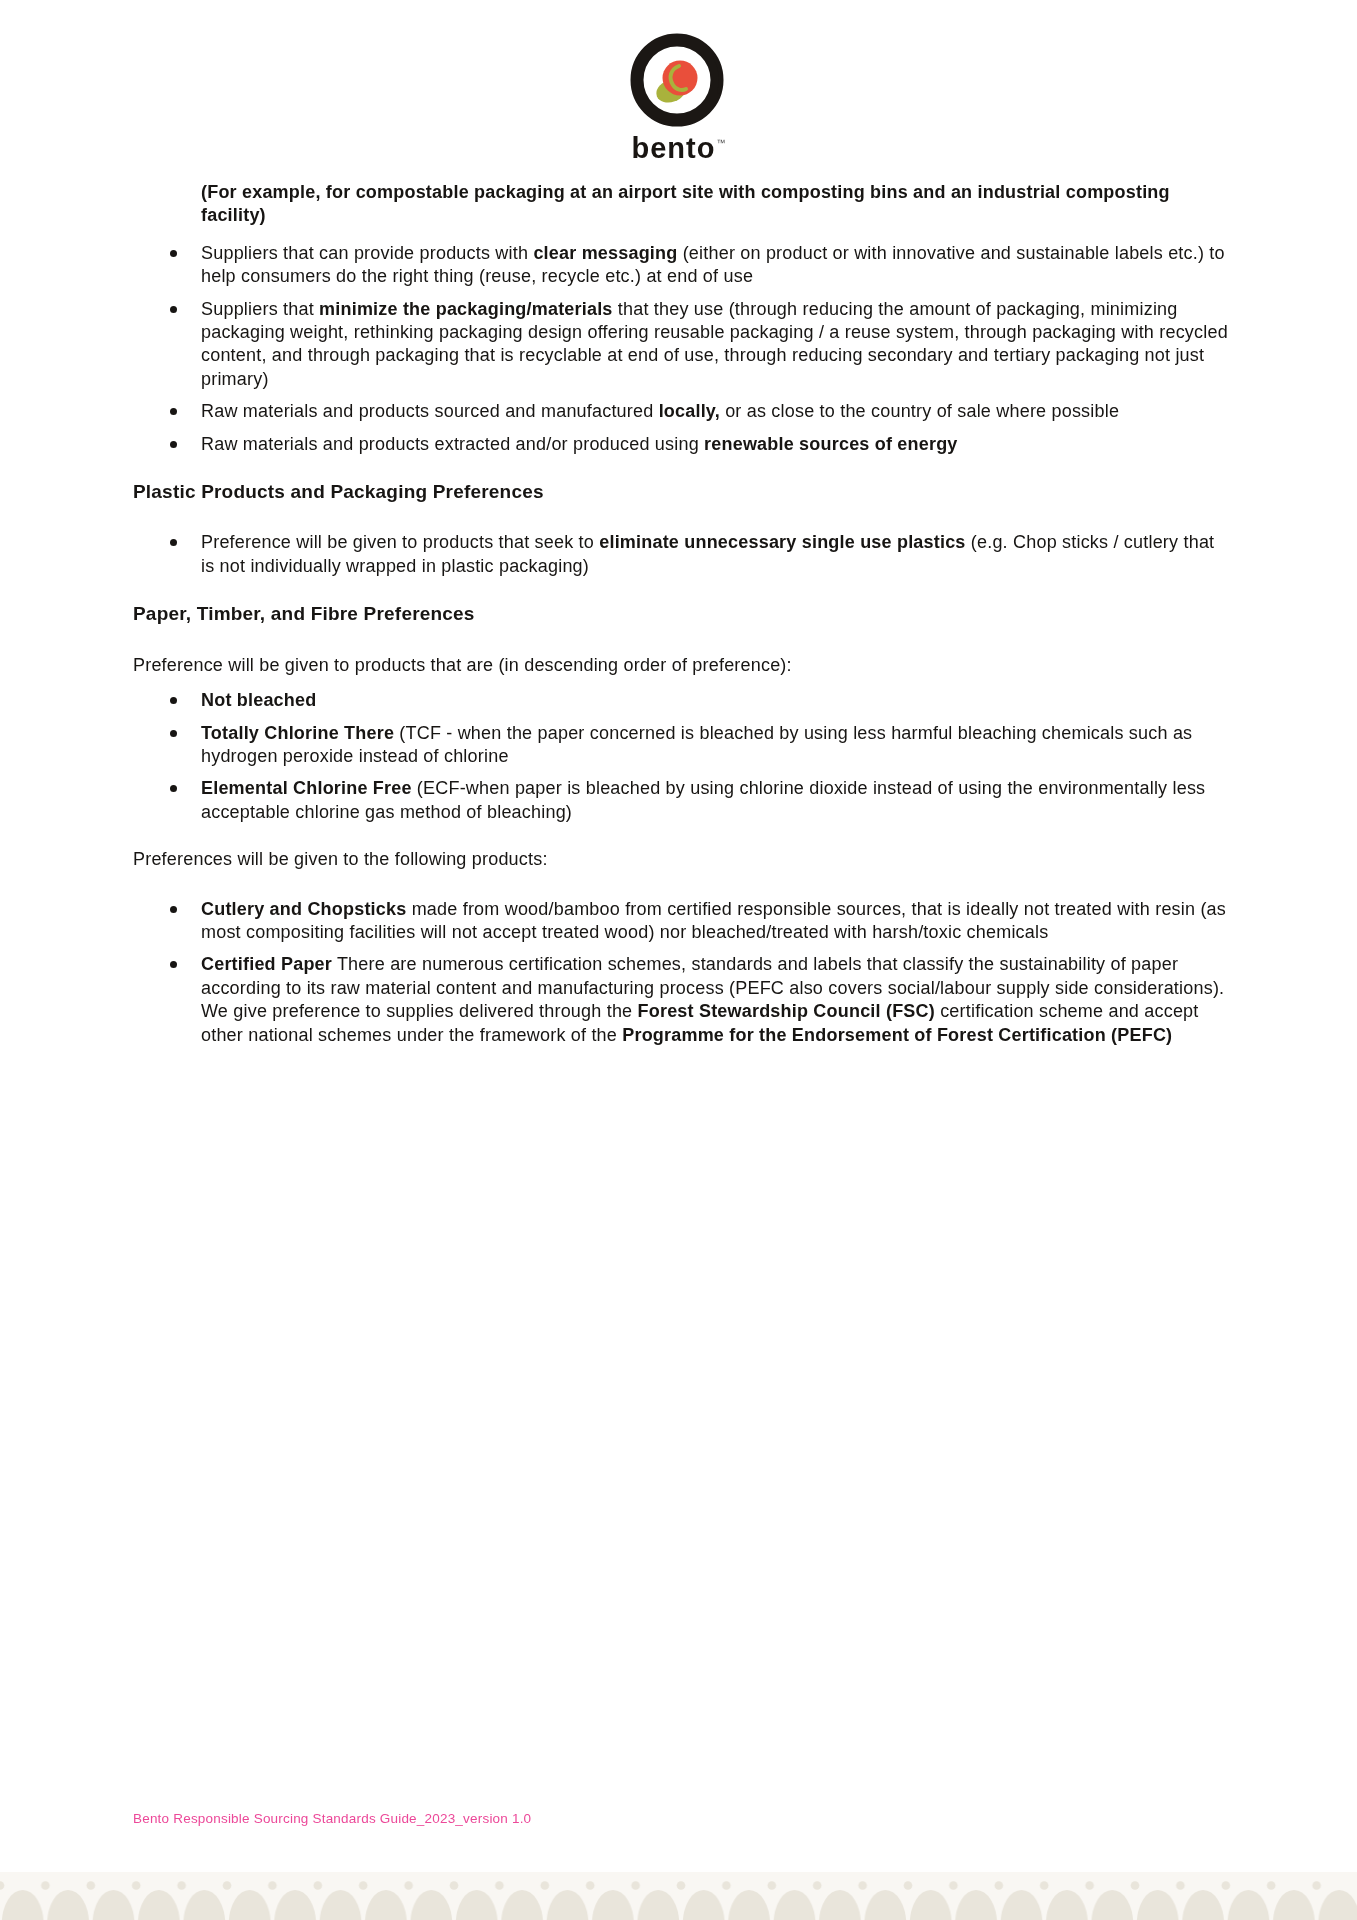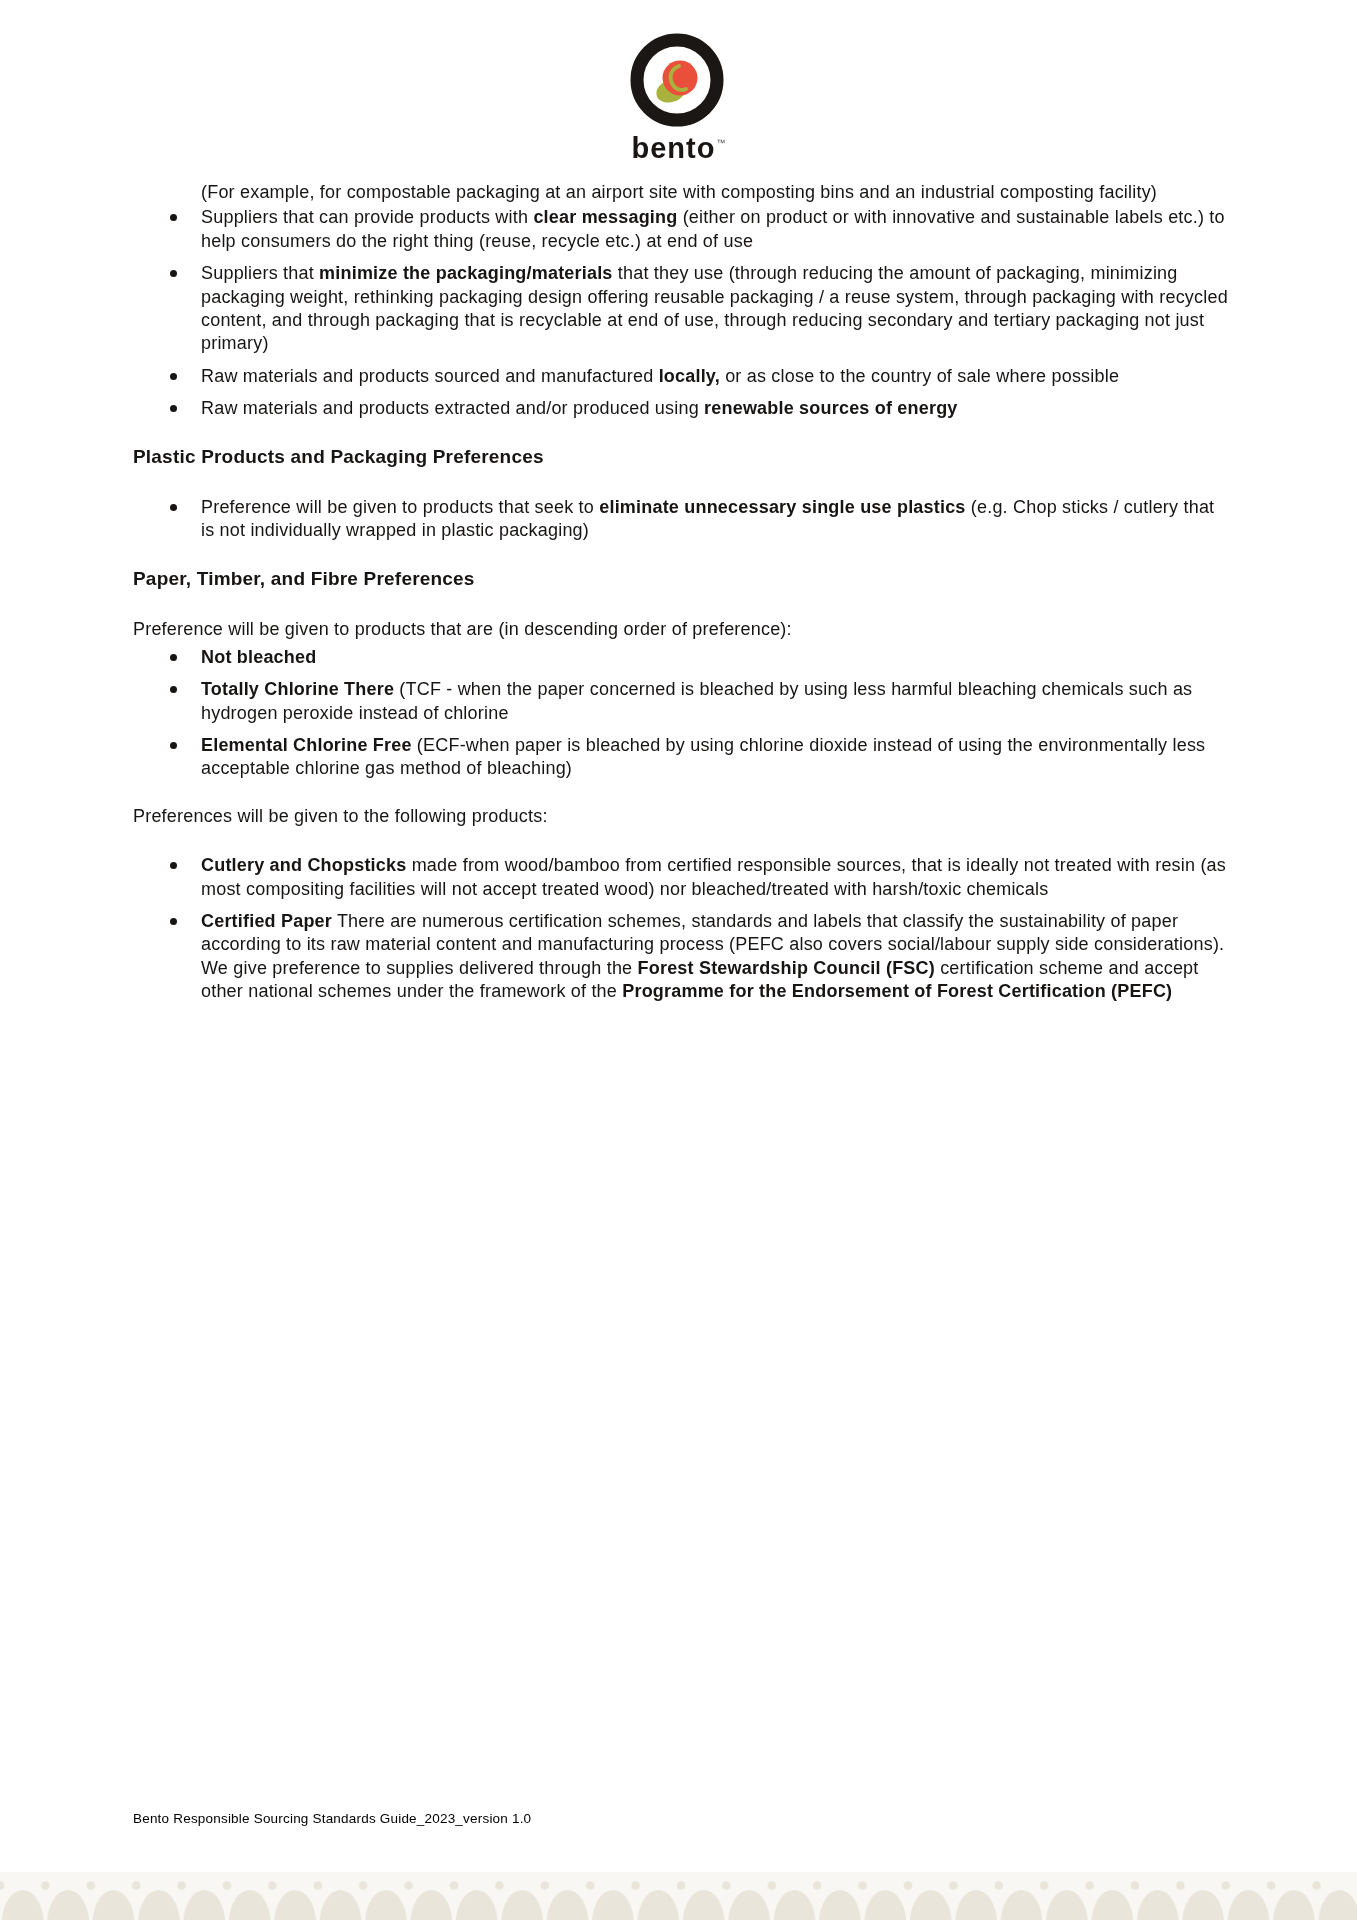--- a/index.html
+++ b/index.html
@@ -26,42 +26,42 @@
     font-size:9px;font-weight:400;color:#4a4a4a;
     position:relative;top:-12px;left:1px;
   }
   
   .content{
     position:absolute;left:133px;top:181px;width:1095px;
     font-size:18px;line-height:23.4px;
     letter-spacing:0.2px;
   }
   .p{margin:0 0 26px 0;}
-  .p.tight{margin-bottom:4px;}
-  .p.hang{margin-left:68px;margin-bottom:2px;}
+  .p.tight{margin-bottom:12px;}
+  .p.hang{margin-left:68px;margin-bottom:14px;font-weight:bold;}
   .h2{
     font-size:19px;font-weight:bold;letter-spacing:0.2px;
     margin:18px 0 28px 0;
   }
   ul.bullets{list-style:none;margin:0 0 24px 0;padding:0;}
   ul.bullets li{
     position:relative;
     padding-left:68px;
     margin-bottom:9px;
   }
   ul.bullets li .marker{
     position:absolute;left:37px;top:8px;
     width:7px;height:7px;border-radius:50%;
     background:#171513;
   }
   strong{font-weight:bold;}
   
   .footer{
     position:absolute;left:133px;bottom:94px;
-    font-size:13.5px;letter-spacing:0.2px;color:#000000;
+    font-size:13.5px;letter-spacing:0.2px;color:#ec4899;
   }
   
   .border-strip{
     position:absolute;left:0;right:0;bottom:0;height:48px;
   }
   .border-strip svg{display:block;width:100%;height:48px;}
 </style>
 </head>
 <body>
 

